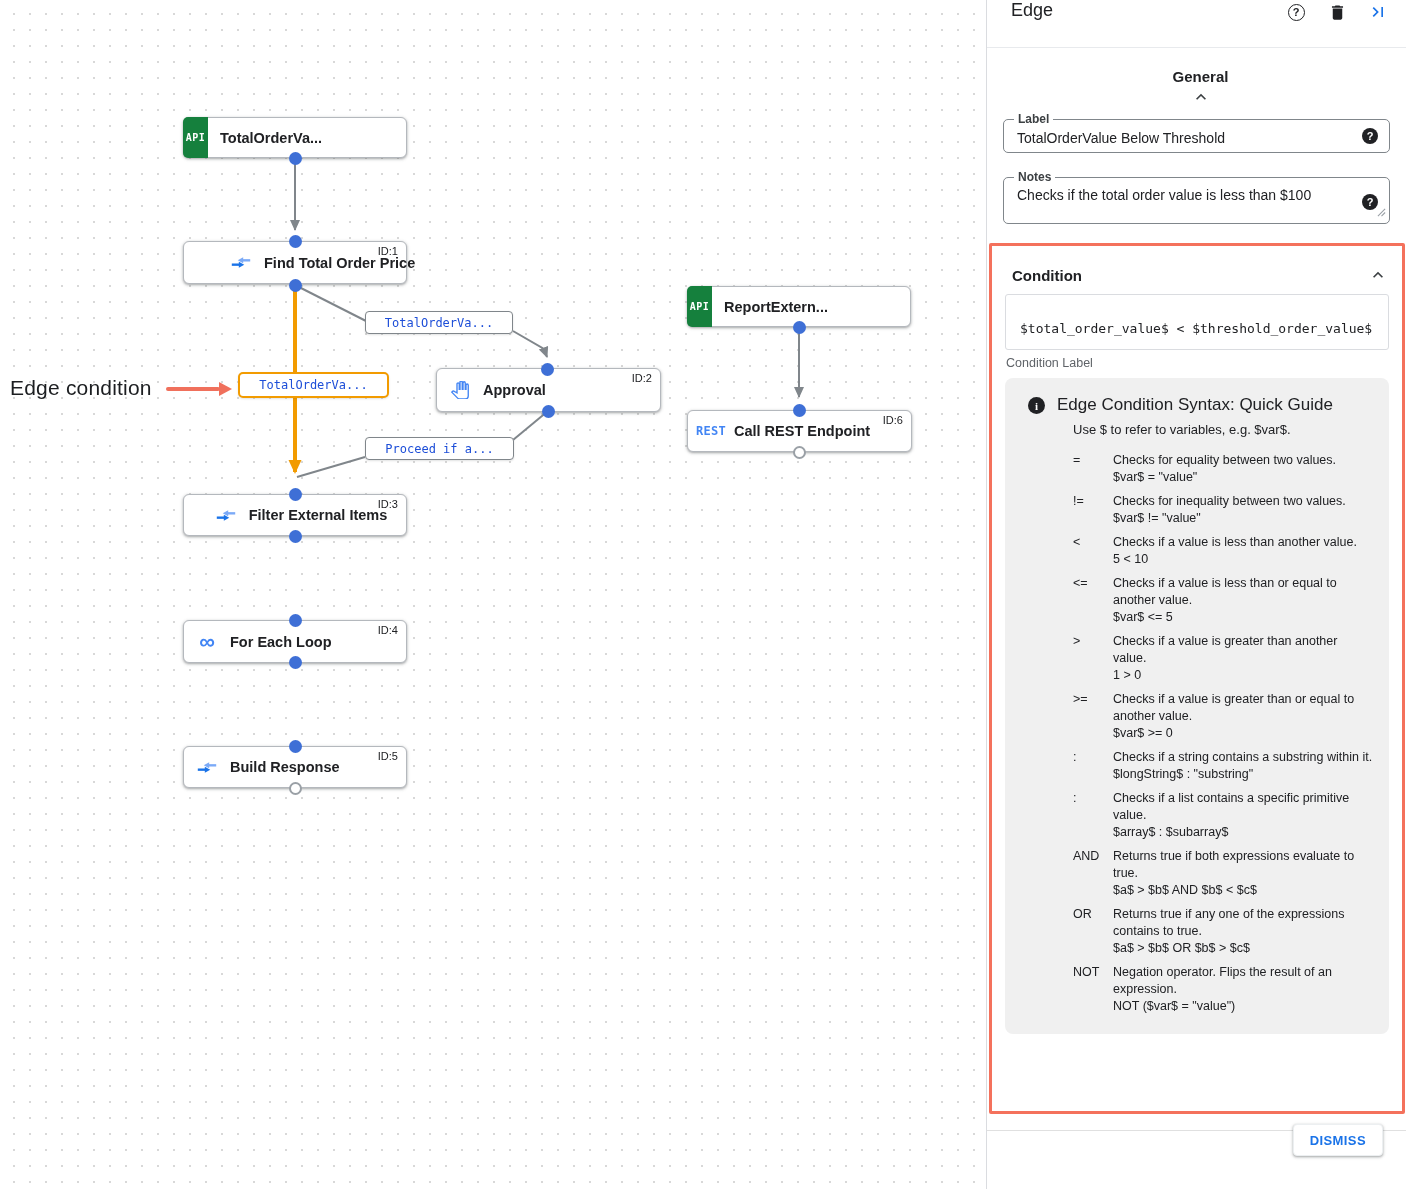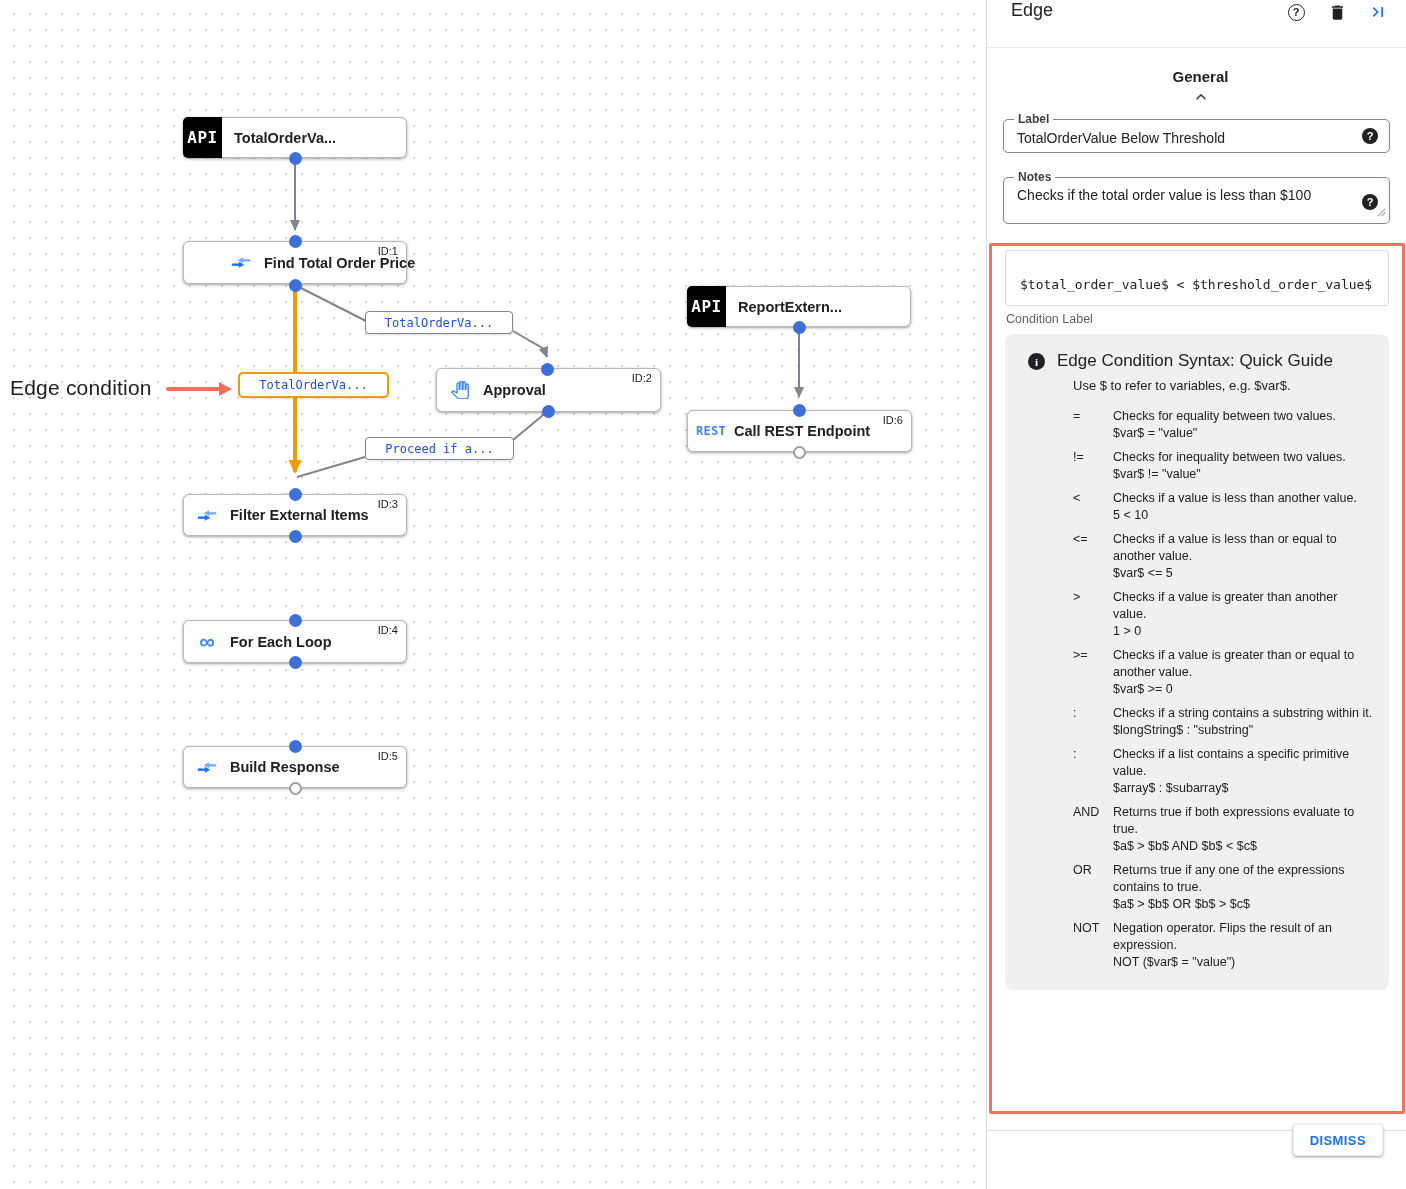--- a/index.html
+++ b/index.html
@@ -12,23 +12,23 @@
   .dots { position:absolute; left:0; top:0; width:978px; height:1189px;
     background-image:radial-gradient(#d8d8d8 1.2px, transparent 1.3px);
     background-size:16px 16px; background-position:6px 6px; }
   svg.edges { position:absolute; left:0; top:0; z-index:1; }
 
   .node { position:absolute; z-index:2; background:#fff; border:1px solid #b4b8bd;
     border-radius:6px; box-shadow:0 1px 2px rgba(60,64,67,.3),0 1px 3px 1px rgba(60,64,67,.15);
     display:flex; align-items:center; }
   .node-label { font-size:14.5px; font-weight:bold; color:#202124; white-space:nowrap; }
   .node-id { position:absolute; top:3px; right:8px; font-size:11px; color:#202124; }
-  .badge-api { width:39px; align-self:stretch; background:#000000; border-radius:5px 0 0 5px;
+  .badge-api { width:25px; align-self:stretch; background:#15803d; border-radius:5px 0 0 5px;
     display:flex; align-items:center; justify-content:center; color:#fff;
-    font-family:"DejaVu Sans Mono", monospace; font-size:16px; font-weight:bold; letter-spacing:.5px;
+    font-family:"DejaVu Sans Mono", monospace; font-size:10px; font-weight:bold; letter-spacing:.5px;
     margin:-1px 0 -1px -1px; }
   .badge-api + .node-label { margin-left:12px; }
   .icon-zone { width:46px; display:flex; align-items:center; justify-content:center; flex:none; }
   .badge-rest { width:46px; text-align:center; color:#4285f4; font-family:"DejaVu Sans Mono", monospace;
     font-size:12px; font-weight:bold; letter-spacing:.3px; flex:none; }
   .infinity { color:#4285f4; font-size:22px; font-weight:bold; line-height:14px; }
 
   .dot { position:absolute; z-index:3; width:13px; height:13px; border-radius:50%;
     background:#3e6fd6; }
   .dot.hollow { background:#fff; border:2px solid #9aa0a6; }
@@ -166,21 +166,21 @@
       <span class="badge-api">API</span>
       <span class="node-label">ReportExtern...</span>
     </div>
 
     <div class="node" style="left:687px;top:410px;width:225px;height:42px;">
       <span class="badge-rest">REST</span>
       <span class="node-label">Call REST Endpoint</span>
       <span class="node-id">ID:6</span>
     </div>
 
-    <div class="node" style="left:183px;top:494px;width:224px;height:42px;">
+    <div class="node" style="left:183px;top:494px;width:224px;height:42px;justify-content:center;">
       <span class="icon-zone">
         <svg width="22" height="13" viewBox="0 0 20 12">
           <line x1="1.5" y1="8" x2="8.5" y2="8" stroke="#1a73e8" stroke-width="2.2"></line>
           <path d="M13 8l-5-2.8v5.6z" fill="#1a73e8"></path>
           <line x1="18.5" y1="4" x2="11.5" y2="4" stroke="#7baaf7" stroke-width="2.2"></line>
           <path d="M7 4l5-2.8v5.6z" fill="#7baaf7"></path>
         </svg>
       </span>
       <span class="node-label">Filter External Items</span>
       <span class="node-id">ID:3</span>
@@ -272,20 +272,28 @@
       <textarea style="">Checks if the total order value is less than $100</textarea>
       <span class="field-help" style="top:24px">?</span>
       <span class="resize-handle">
         <svg width="9" height="9" viewBox="0 0 10 10">
             <path d="M9 1 1 9M9 5 5 9" stroke="#9aa0a6" stroke-width="1.2"></path>
           </svg>
       </span>
     </div>
 
     <div class="condition-section">
+      <div class="cond-header">
+        <span class="section-title">Condition</span>
+        <span class="icon-btn">
+          <svg width="20" height="20" viewBox="0 0 24 24">
+              <path d="m12 8-6 6 1.41 1.41L12 10.83l4.59 4.58L18 14z" fill="#3c4043"></path>
+            </svg>
+        </span>
+      </div>
 
       <div class="cond-input">$total_order_value$ &lt; $threshold_order_value$</div>
       <div class="cond-status">Condition Label</div>
 
       <div class="guide">
         <div class="guide-head">
           <span class="info-icon">i</span>
           <span class="guide-title">Edge Condition Syntax: Quick Guide</span>
         </div>
         <div class="guide-sub">Use $ to refer to variables, e.g. $var$.</div>

